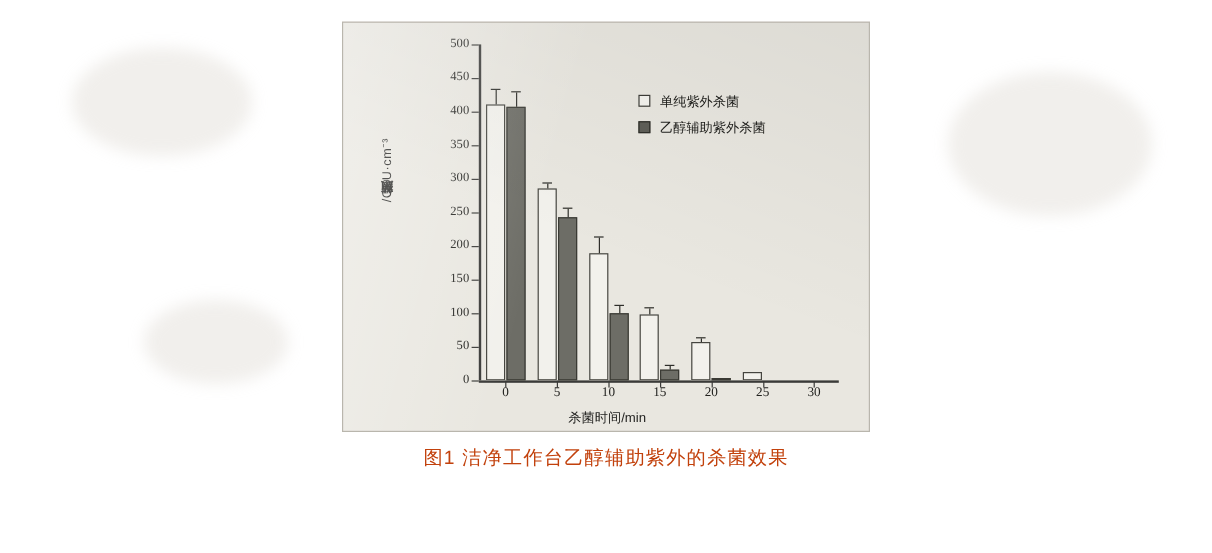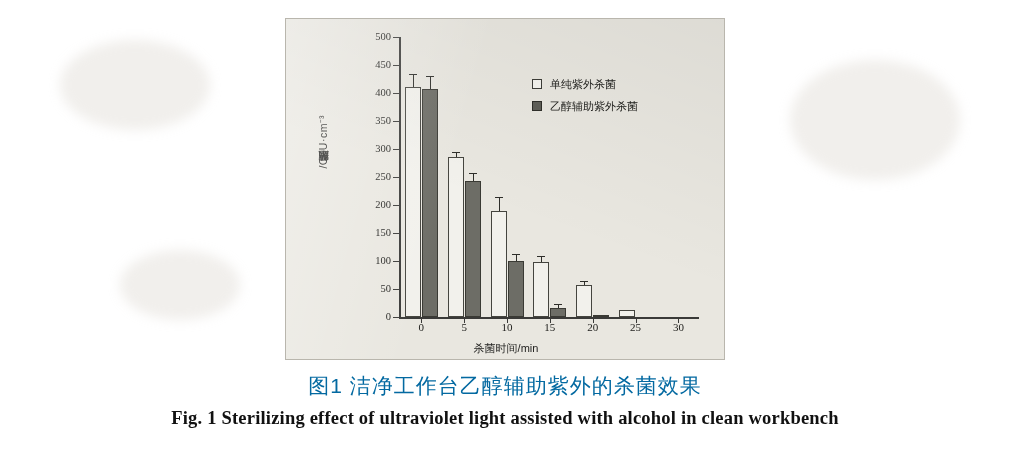--- a/index.html
+++ b/index.html
@@ -169,22 +169,22 @@
   }
   .legend-swatch.s0 { background: #f4f3ee; border: 1px solid #3d3d38; }
   .legend-swatch.s1 { background: #5f5f58; border: 1px solid #2f2f2a; }
   
   .caption-cn {
     position: absolute;
     left: 0;
     top: 372px;
     width: 1010px;
     text-align: center;
-    font-size: 21px;
-    color: #0369a1;
+    font-size: 16px;
+    color: #c2410c;
     font-family: "Liberation Sans", sans-serif;
     letter-spacing: 1px;
   }
   .caption-en {
     position: absolute;
     left: 0;
     top: 408px;
     width: 1010px;
     text-align: center;
     font-size: 18.5px;
@@ -298,14 +298,13 @@
         <div class="xtick" style="left: 65.1429px;"></div>
         <div class="xtick" style="left: 108px;"></div>
         <div class="xtick" style="left: 150.857px;"></div>
         <div class="xtick" style="left: 193.714px;"></div>
         <div class="xtick" style="left: 236.571px;"></div>
         <div class="xtick" style="left: 279.429px;"></div>
       </div>
   </div>
 
   <div class="caption-cn">图1  洁净工作台乙醇辅助紫外的杀菌效果</div>
-  <div class="caption-en">Fig. 1  Sterilizing effect of ultraviolet light assisted with alcohol in clean workbench</div>
 </div>
 
 </body></html>

